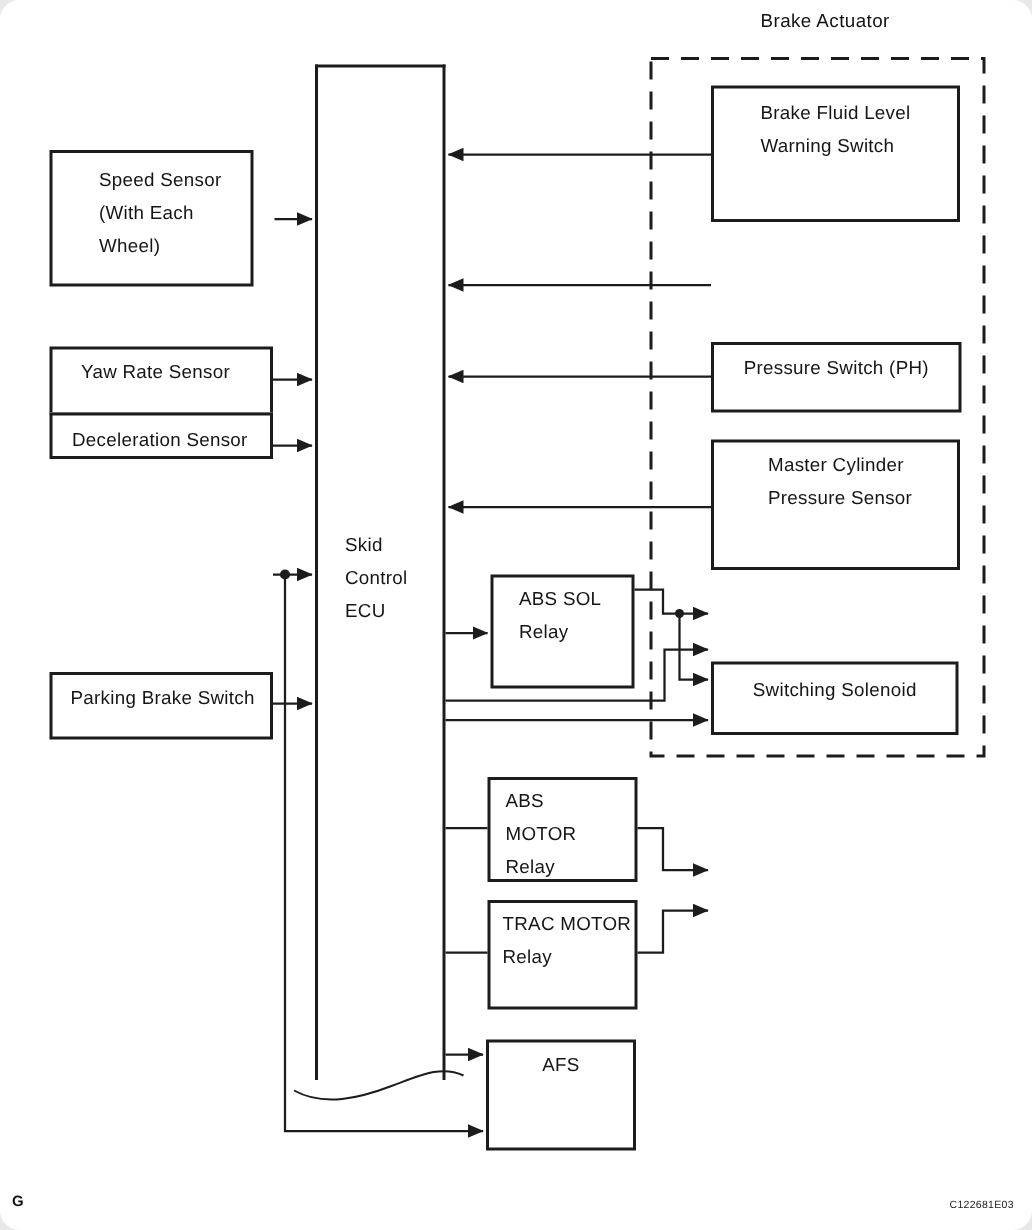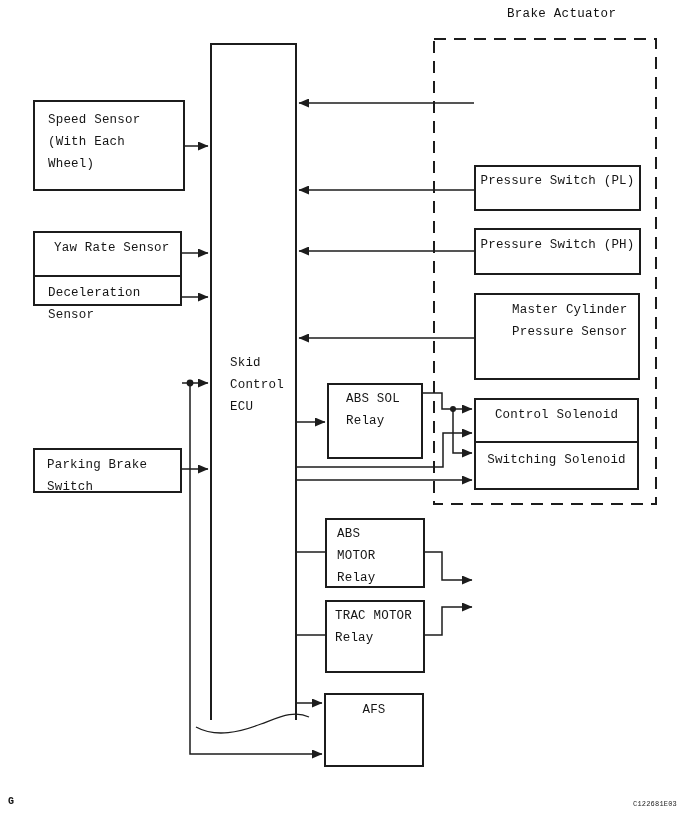--- a/index.html
+++ b/index.html
@@ -1,20 +1,21 @@
 <!DOCTYPE html>
 <html><head>
 <meta charset="utf-8">
 <style>
   html,body { margin:0; padding:0; background:#e8e8e8; }
   #canvas {
     position:relative; width:688px; height:820px;
     background:#ffffff; overflow:hidden;
-    font-family:Liberation Mono, monospace;
+    font-family:Liberation Sans, sans-serif;
     color:#111;
+    border-radius:13px;
   }
   .node {
     position:absolute; box-sizing:border-box;
     border:2px solid #1c1c1c; background:#fff;
   }
   .lbl {
     display:block;
     font-size:12.5px; line-height:22px; color:#151515;
     white-space:pre-line; letter-spacing:0.2px;
   }
@@ -28,21 +29,21 @@
 </style>
 </head>
 <body>
 
 <div id="canvas">
 
   <div id="diagram-title" class="floating-text" style="left:507px; top:7px;">Brake Actuator</div>
   <div id="footer-left" class="floating-text" style="left:8px; top:796px;">G</div>
   <div id="footer-right" class="floating-text" style="left:633px; top:800px;">C122681E03</div>
 
-  <div class="node" style="left:33px; top:100px; width:152px; height:91px; padding:7px 6px 0 13px;">
+  <div class="node" style="left:33px; top:100px; width:136px; height:91px; padding:7px 6px 0 31px;">
     <span class="lbl">Speed Sensor
 (With Each Wheel)</span>
   </div>
   <div class="node" style="left:33px; top:231px; width:149px; height:46px; padding:4px 6px 0 19px;">
     <span class="lbl">Yaw Rate Sensor</span>
   </div>
   <div class="node" style="left:33px; top:275px; width:149px; height:31px; padding:5px 4px 0 13px;">
     <span class="lbl">Deceleration Sensor</span>
   </div>
   <div class="node" style="left:33px; top:448px; width:149px; height:45px; padding:4px 4px 0 12px;">
@@ -64,32 +65,30 @@
 Relay</span>
   </div>
   <div class="node" style="left:325px; top:600px; width:100px; height:73px; padding:3px 0 0 8px;">
     <span class="lbl">TRAC MOTOR
 Relay</span>
   </div>
   <div class="node center" style="left:324px; top:693px; width:100px; height:74px; padding:4px 0 0 0;">
     <span class="lbl">AFS</span>
   </div>
 
-  <div class="node center" style="left:474px; top:165px; width:167px; height:46px; padding:3px 0 0 0;">
-    <span class="lbl">Pressure Switch (PL)</span>
+  <div class="node" style="left:474px; top:57px; width:166px; height:91px; padding:5px 4px 0 31px;">
+    <span class="lbl">Brake Fluid Level
+Warning Switch</span>
   </div>
   <div class="node center" style="left:474px; top:228px; width:167px; height:47px; padding:4px 0 0 0;">
     <span class="lbl">Pressure Switch (PH)</span>
   </div>
   <div class="node" style="left:474px; top:293px; width:166px; height:87px; padding:4px 4px 0 36px;">
     <span class="lbl">Master Cylinder
 Pressure Sensor</span>
-  </div>
-  <div class="node center" style="left:474px; top:398px; width:165px; height:45px; padding:4px 0 0 0;">
-    <span class="lbl">Control Solenoid</span>
   </div>
   <div class="node center" style="left:474px; top:441px; width:165px; height:49px; padding:6px 0 0 0;">
     <span class="lbl">Switching Solenoid</span>
   </div>
 
   <svg class="wires" width="688" height="820" viewBox="0 0 688 820">
     <defs>
       <marker id="arr" markerWidth="11" markerHeight="9" refX="10" refY="4.5" orient="auto" markerUnits="userSpaceOnUse">
         <path d="M0,0 L10.5,4.5 L0,9 Z" fill="#1c1c1c"></path>
       </marker>

